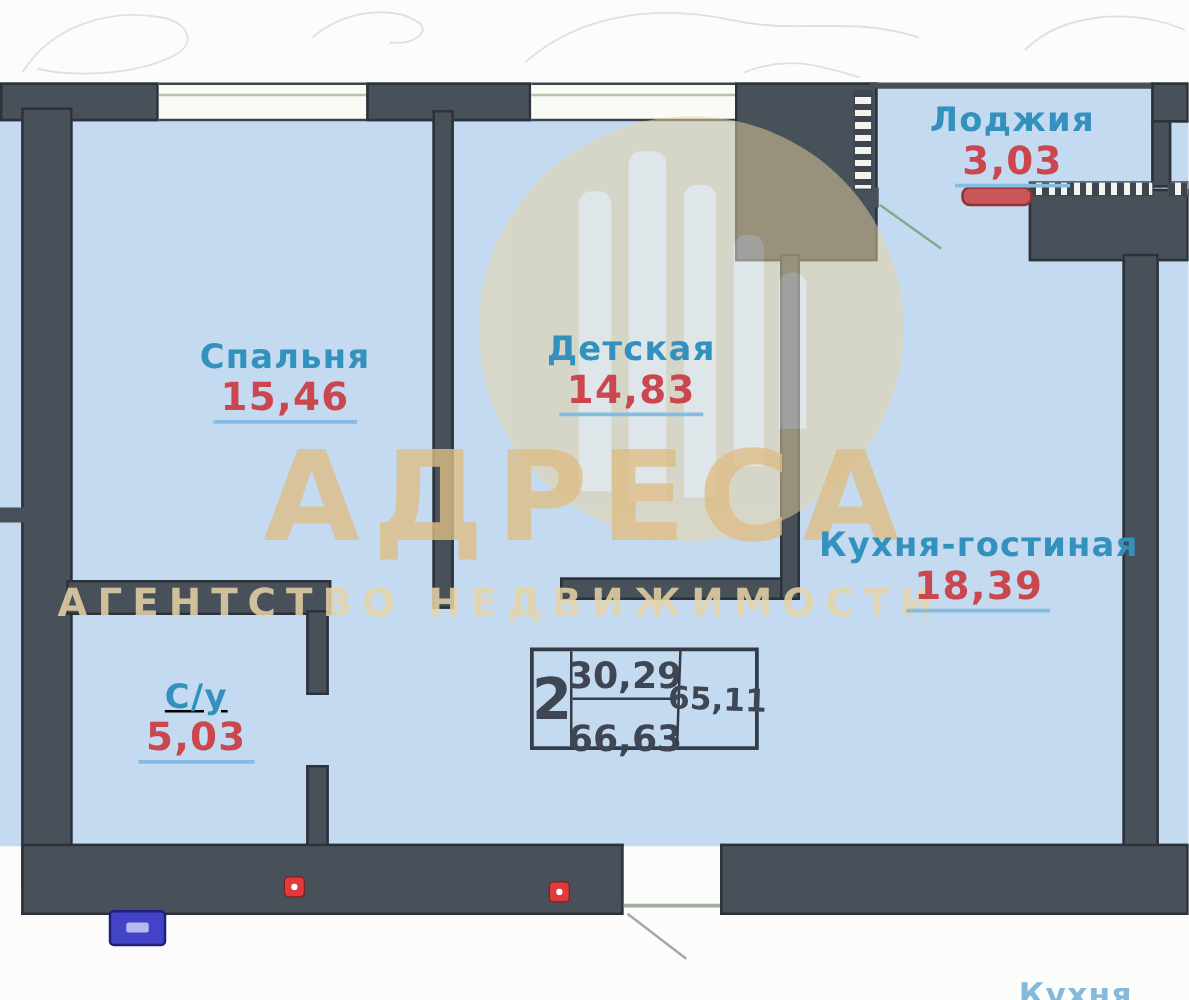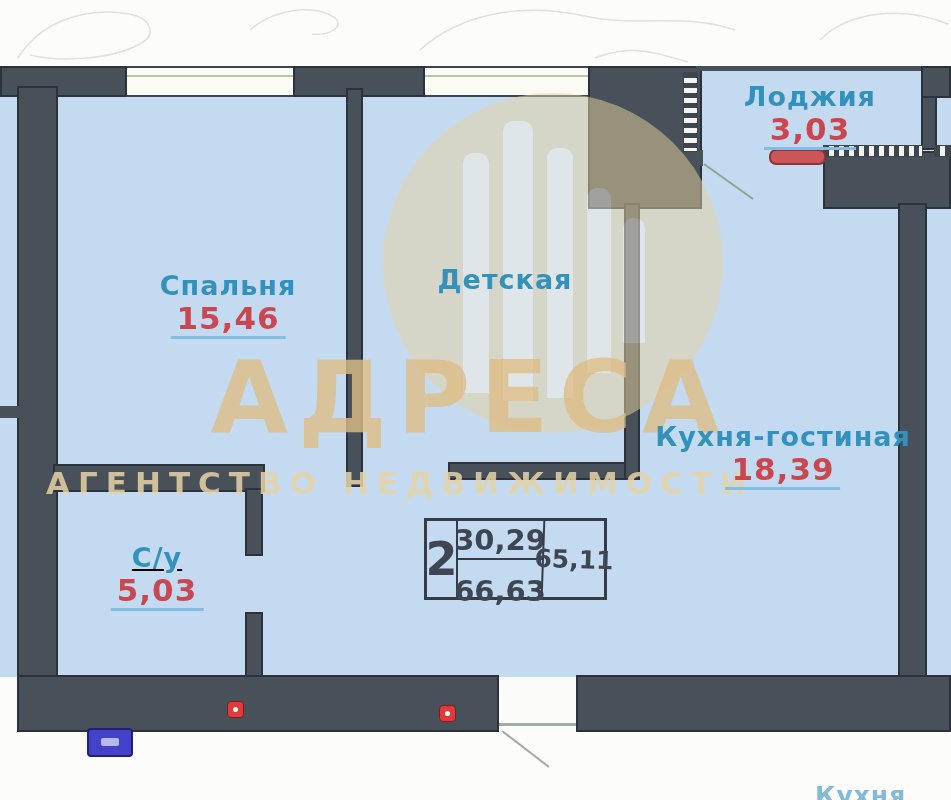--- a/index.html
+++ b/index.html
@@ -118,20 +118,21 @@
   </div>
   <div id="wm-title">АДРЕСА</div>
   <div id="wm-sub">АГЕНТСТВО НЕДВИЖИМОСТИ</div>
 
   <div class="rlabel" style="left:228px;top:272px;">
     <div class="rname">Спальня</div>
     <div class="rarea">15,46</div>
   </div>
   <div class="rlabel" style="left:505px;top:266px;">
     <div class="rname">Детская</div>
+    <div class="rarea">14,83</div>
   </div>
   <div class="rlabel" style="left:810px;top:83px;">
     <div class="rname">Лоджия</div>
     <div class="rarea">3,03</div>
   </div>
   <div class="rlabel" style="left:783px;top:423px;">
     <div class="rname">Кухня-гостиная</div>
     <div class="rarea">18,39</div>
   </div>
   <div class="rlabel" style="left:157px;top:544px;text-decoration:underline;">

